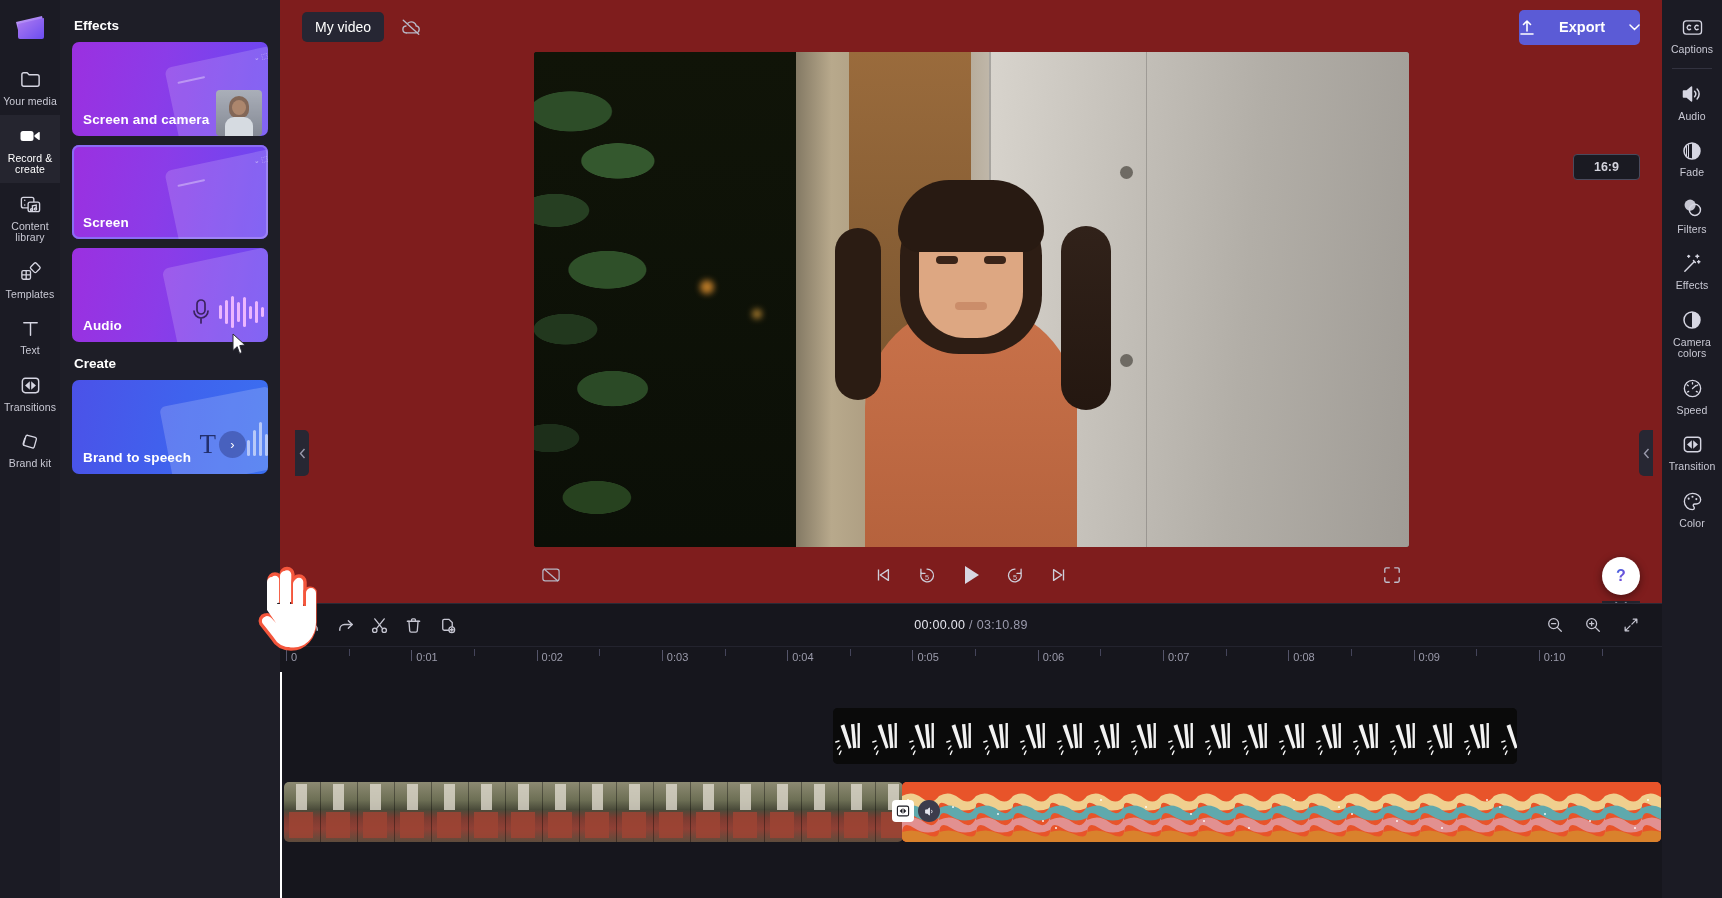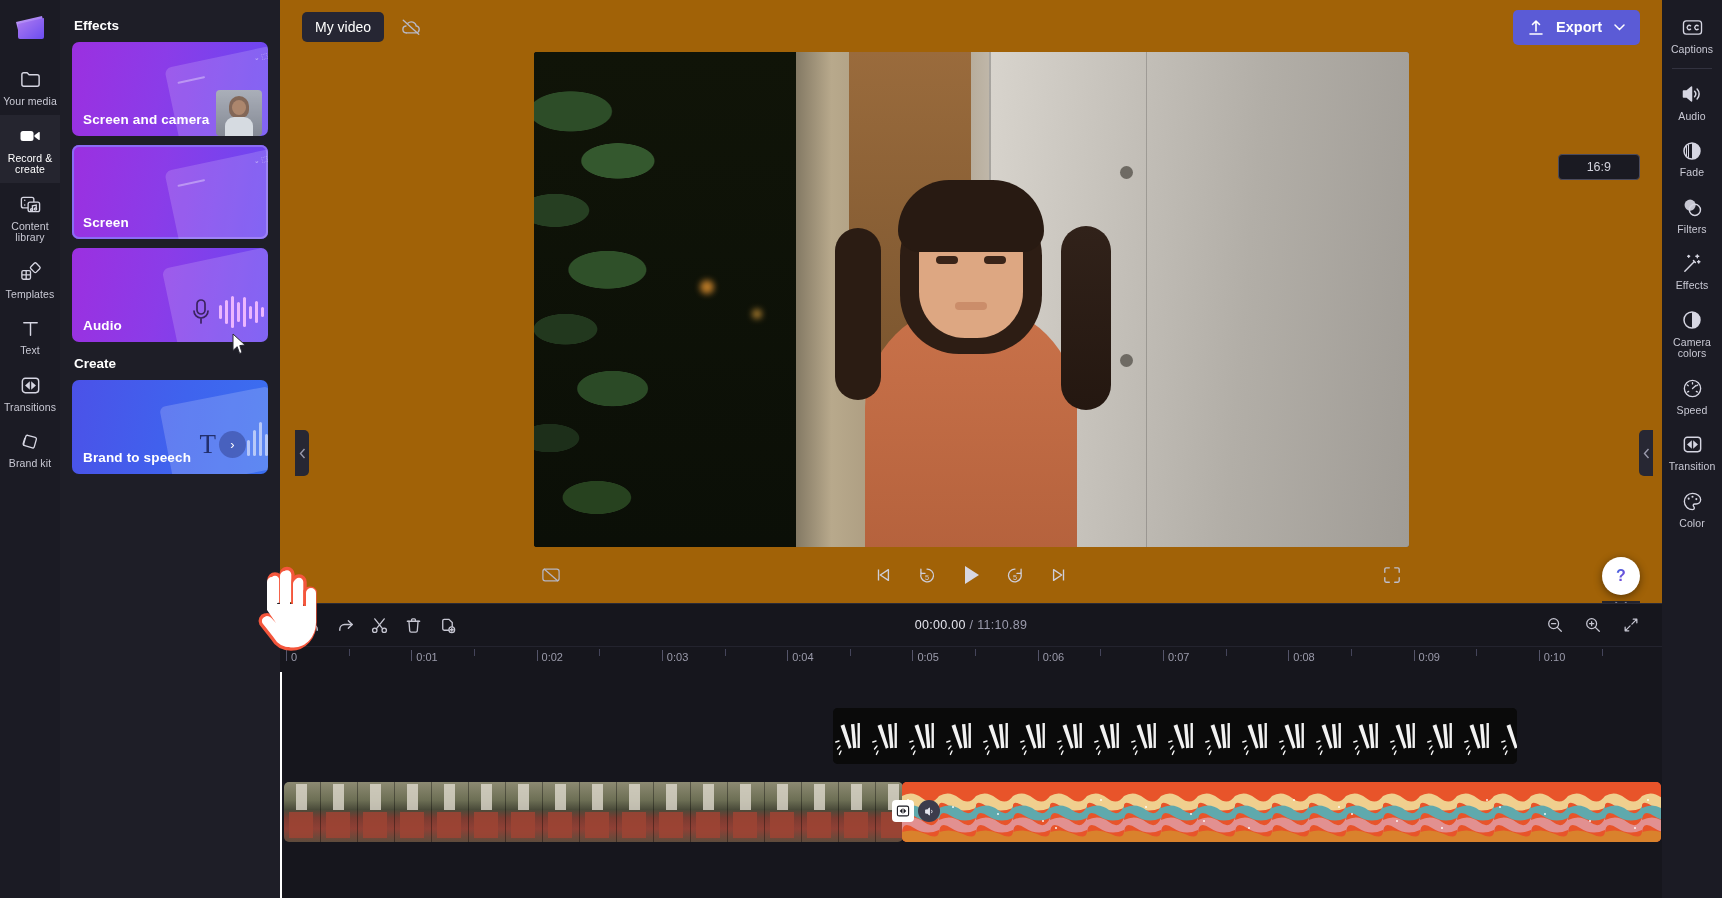--- a/index.html
+++ b/index.html
@@ -88,44 +88,44 @@
   .collapse{
     position:absolute; width:14px; height:46px; top:430px;
     background:#272733; border-radius:0 5px 5px 0;
     display:flex; align-items:center; justify-content:center;
     color:#9a9aac; font-size:10px; cursor:pointer; z-index:9;
   }
   .collapse.left{ left:295px; }
   .collapse.right{ left:1639px; border-radius:5px 0 0 5px; }
 
   
-  .main{ flex:1 1 auto; height:898px; display:flex; flex-direction:column; background:#a16207; position:relative; }
+  .main{ flex:1 1 auto; height:898px; display:flex; flex-direction:column; background:#7f1d1d; position:relative; }
   .topbar{ height:54px; display:flex; align-items:center; padding:0 18px 0 22px; gap:10px; flex:0 0 54px;}
   .vidtitle{
     font-size:14px; color:#fff; background:#262633; padding:7px 13px;
     border-radius:5px; cursor:pointer;
   }
   .cloudbtn{ width:34px; height:32px; display:flex; align-items:center; justify-content:center; cursor:pointer; }
   .spacer{ flex:1; }
   .export{
-    display:flex; align-items:center; gap:12px; background:#5b5bd6;
-    color:#fff; font-size:14.5px; font-weight:600; padding:9px 15px;
+    display:flex; align-items:center; gap:24px; background:#5b5bd6;
+    color:#fff; font-size:14.5px; font-weight:600; padding:9px 0;
     border-radius:5px; cursor:pointer; margin-right:4px;
   }
 
   
   .stage{ flex:1 1 auto; position:relative; display:flex; flex-direction:column; align-items:center; }
   .video{
     position:relative; width:875px; height:495px; margin-top:-2px;
     border-radius:3px; overflow:hidden; background:#0d0d0d;
   }
   .ratio{
     position:absolute; right:22px; top:100px; border:1px solid #4a4a5c;
     border-radius:4px; font-size:12.5px; color:#d3d3dd;
-    padding:5px 28px; background:#1a1a22; cursor:pointer;
+    padding:5px 20px; background:#1a1a22; cursor:pointer;font-weight:bold;
   }
   .pbar{
     width:875px; height:56px; display:flex; align-items:center; position:relative;
   }
   .pbtn{ width:34px; height:34px; display:flex; align-items:center; justify-content:center; cursor:pointer; color:#cfcfdb; }
   .pcenter{ position:absolute; left:50%; transform:translateX(-50%); display:flex; align-items:center; gap:10px; }
   .pright{ position:absolute; right:0; }
 
   
   .help{
@@ -520,21 +520,21 @@
           <svg width="19" height="19" viewBox="0 0 20 20" fill="none" stroke="#c6c6d2" stroke-width="1.4" stroke-linecap="round">
             <path d="M6.5 3.5h5l3.5 3.5v6.5a1.5 1.5 0 01-1.5 1.5h-7A1.5 1.5 0 015 13.5v-8.5A1.5 1.5 0 016.5 3.5z"></path>
             <circle cx="14.5" cy="14.5" r="3" fill="#16161d"></circle>
               <path d="M14.5 13v3M13 14.5h3"></path>
             </svg>
         </div>
 
         <div class="tcode">
           <span>00:00.00</span>
           <span class="tot">/</span>
-          <span class="tot">11:10.89</span>
+          <span class="tot">03:10.89</span>
         </div>
 
         <div class="tl-right">
           <div class="tbtn">
             <svg width="18" height="18" viewBox="0 0 20 20" fill="none" stroke="#c6c6d2" stroke-width="1.4" stroke-linecap="round">
                 <circle cx="8.5" cy="8.5" r="5.5"></circle>
                 <path d="M12.6 12.6L17 17M6.2 8.5h4.6"></path>
               </svg>
           </div>
           <div class="tbtn">

